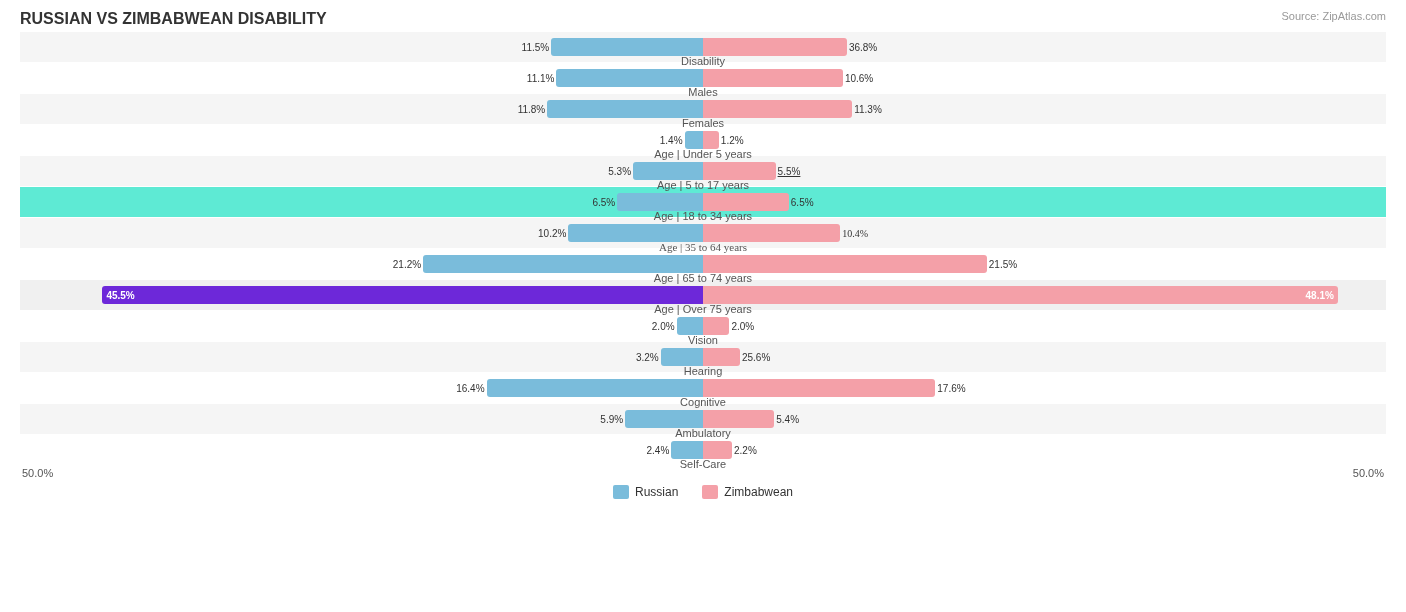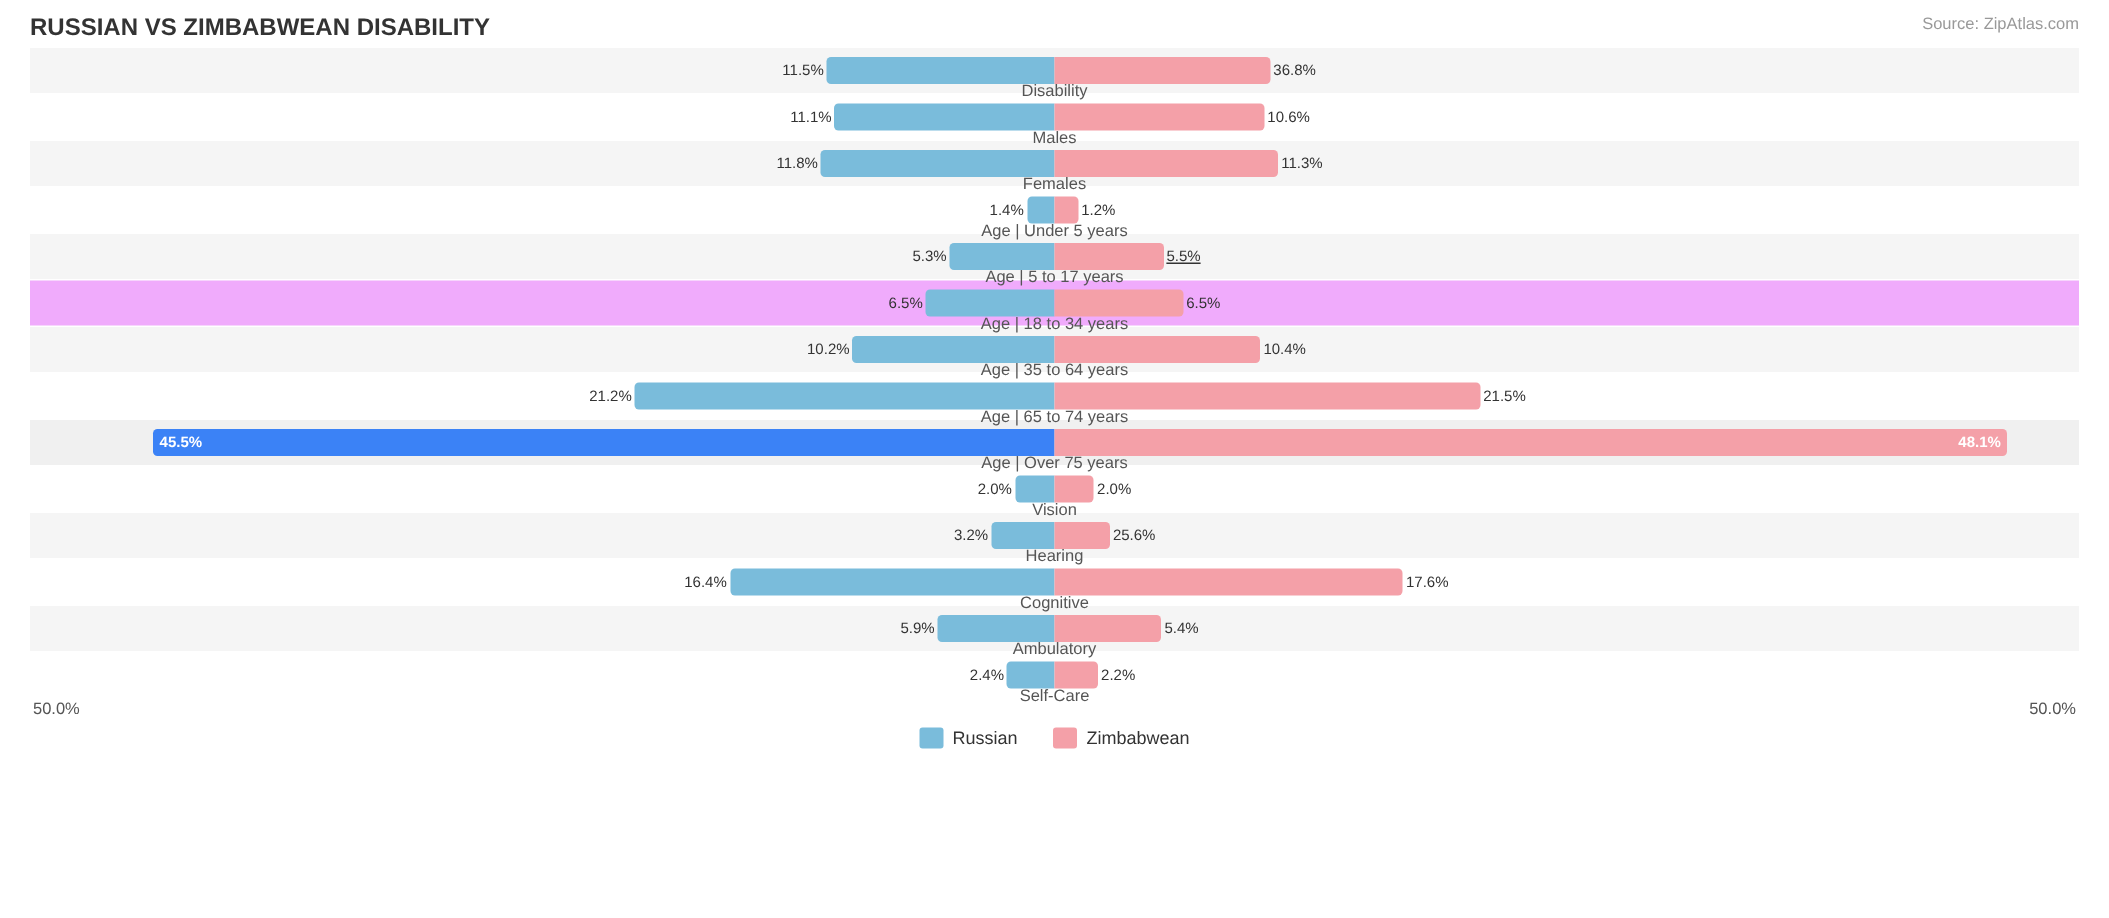--- a/index.html
+++ b/index.html
@@ -129,43 +129,43 @@
         <div style="position: absolute; left: 50%; width: 15.84px; height: 18px; background: rgb(244, 160, 168); border-radius: 0px 3px 3px 0px; display: flex; align-items: center; justify-content: flex-end;"></div>
         <div class="center-label" style="position: absolute; left: 50%; transform: translateX(-50%); font-size: 11px; color: rgb(85, 85, 85); white-space: nowrap; z-index: 10; text-align: center;">Age | Under 5 years</div>
       </div>
       <div class="bar-row" style="display: flex; align-items: center; height: 30px; position: relative; background: rgb(245, 245, 245); margin-bottom: 1px;">
         <span style="position: absolute; right: calc(50% + 71.96px); font-size: 10px; color: rgb(51, 51, 51); white-space: nowrap;">5.3%</span>
         <span style="position: absolute; left: calc(50% + 74.6px); font-size: 10px; color: rgb(51, 51, 51); white-space: nowrap; text-decoration: underline;">5.5%</span>
         <div style="position: absolute; right: 50%; width: 69.96px; height: 18px; background: rgb(122, 188, 219); border-radius: 3px 0px 0px 3px; display: flex; align-items: center; justify-content: flex-start;"></div>
         <div style="position: absolute; left: 50%; width: 72.6px; height: 18px; background: rgb(244, 160, 168); border-radius: 0px 3px 3px 0px; display: flex; align-items: center; justify-content: flex-end;"></div>
         <div class="center-label" style="position: absolute; left: 50%; transform: translateX(-50%); font-size: 11px; color: rgb(85, 85, 85); white-space: nowrap; z-index: 10; text-align: center;">Age | 5 to 17 years</div>
       </div>
-      <div class="bar-row" style="display: flex; align-items: center; height: 30px; position: relative; background: #f0abfc; margin-bottom: 1px;">
+      <div class="bar-row" style="display: flex; align-items: center; height: 30px; position: relative; background: #5eead4; margin-bottom: 1px;">
         <span style="position: absolute; right: calc(50% + 87.8px); font-size: 10px; color: rgb(51, 51, 51); white-space: nowrap;">6.5%</span>
         <span style="position: absolute; left: calc(50% + 87.8px); font-size: 10px; color: rgb(51, 51, 51); white-space: nowrap;">6.5%</span>
         <div style="position: absolute; right: 50%; width: 85.8px; height: 18px; background: rgb(122, 188, 219); border-radius: 3px 0px 0px 3px; display: flex; align-items: center; justify-content: flex-start;"></div>
         <div style="position: absolute; left: 50%; width: 85.8px; height: 18px; background: rgb(244, 160, 168); border-radius: 0px 3px 3px 0px; display: flex; align-items: center; justify-content: flex-end;"></div>
         <div class="center-label" style="position: absolute; left: 50%; transform: translateX(-50%); font-size: 11px; color: rgb(85, 85, 85); white-space: nowrap; z-index: 10; text-align: center;">Age | 18 to 34 years</div>
       </div>
       <div class="bar-row" style="display: flex; align-items: center; height: 30px; position: relative; background: rgb(245, 245, 245); margin-bottom: 1px;">
         <span style="position: absolute; right: calc(50% + 136.64px); font-size: 10px; color: rgb(51, 51, 51); white-space: nowrap;">10.2%</span>
-        <span style="position: absolute; left: calc(50% + 139.28px); font-size: 10px; color: rgb(51, 51, 51); white-space: nowrap;">10.4%</span>
+        <span style="position: absolute; left: calc(50% + 139.28px); font-size: 10px; color: rgb(51, 51, 51); white-space: nowrap; font-family: Liberation Serif, serif;">10.4%</span>
         <div style="position: absolute; right: 50%; width: 134.64px; height: 18px; background: rgb(122, 188, 219); border-radius: 3px 0px 0px 3px; display: flex; align-items: center; justify-content: flex-start;"></div>
         <div style="position: absolute; left: 50%; width: 137.28px; height: 18px; background: rgb(244, 160, 168); border-radius: 0px 3px 3px 0px; display: flex; align-items: center; justify-content: flex-end;"></div>
-        <div class="center-label" style="position: absolute; left: 50%; transform: translateX(-50%); font-size: 11px; color: rgb(85, 85, 85); white-space: nowrap; z-index: 10; text-align: center;">Age | 35 to 64 years</div>
+        <div class="center-label" style="position: absolute; left: 50%; transform: translateX(-50%); font-size: 11px; color: rgb(85, 85, 85); white-space: nowrap; z-index: 10; text-align: center; font-family: Liberation Serif, serif;">Age | 35 to 64 years</div>
       </div>
       <div class="bar-row" style="display: flex; align-items: center; height: 30px; position: relative; background: rgb(255, 255, 255); margin-bottom: 1px;">
         <span style="position: absolute; right: calc(50% + 281.84px); font-size: 10px; color: rgb(51, 51, 51); white-space: nowrap;">21.2%</span>
         <span style="position: absolute; left: calc(50% + 285.8px); font-size: 10px; color: rgb(51, 51, 51); white-space: nowrap;">21.5%</span>
         <div style="position: absolute; right: 50%; width: 279.84px; height: 18px; background: rgb(122, 188, 219); border-radius: 3px 0px 0px 3px; display: flex; align-items: center; justify-content: flex-start;"></div>
         <div style="position: absolute; left: 50%; width: 283.8px; height: 18px; background: rgb(244, 160, 168); border-radius: 0px 3px 3px 0px; display: flex; align-items: center; justify-content: flex-end;"></div>
         <div class="center-label" style="position: absolute; left: 50%; transform: translateX(-50%); font-size: 11px; color: rgb(85, 85, 85); white-space: nowrap; z-index: 10; text-align: center;">Age | 65 to 74 years</div>
       </div>
       <div class="bar-row highlight-row" style="display: flex; align-items: center; height: 30px; position: relative; background: rgb(245, 245, 245); margin-bottom: 1px;">
-        <div style="position: absolute; right: 50%; width: 600.6px; height: 18px; background: #3b82f6; border-radius: 3px 0px 0px 3px; display: flex; align-items: center; justify-content: flex-start; padding-left: 44px;">
+        <div style="position: absolute; right: 50%; width: 600.6px; height: 18px; background: #6d28d9; border-radius: 3px 0px 0px 3px; display: flex; align-items: center; justify-content: flex-start; padding-left: 44px;">
           <span style="position: absolute; left: 4px; font-size: 10px; color: rgb(255, 255, 255); white-space: nowrap; font-weight: bold;">45.5%</span>
         </div>
         <div style="position: absolute; left: 50%; width: 634.92px; height: 18px; background: rgb(244, 160, 168); border-radius: 0px 3px 3px 0px; display: flex; align-items: center; justify-content: flex-end;">
           <span style="position: absolute; right: 4px; font-size: 10px; color: rgb(255, 255, 255); white-space: nowrap; font-weight: bold;">48.1%</span>
         </div>
         <div class="center-label" style="position: absolute; left: 50%; transform: translateX(-50%); font-size: 11px; color: rgb(85, 85, 85); white-space: nowrap; z-index: 10; text-align: center;">Age | Over 75 years</div>
       </div>
       <div class="bar-row" style="display: flex; align-items: center; height: 30px; position: relative; background: rgb(255, 255, 255); margin-bottom: 1px;">
         <span style="position: absolute; right: calc(50% + 28.4px); font-size: 10px; color: rgb(51, 51, 51); white-space: nowrap;">2.0%</span>
         <span style="position: absolute; left: calc(50% + 28.4px); font-size: 10px; color: rgb(51, 51, 51); white-space: nowrap;">2.0%</span>

